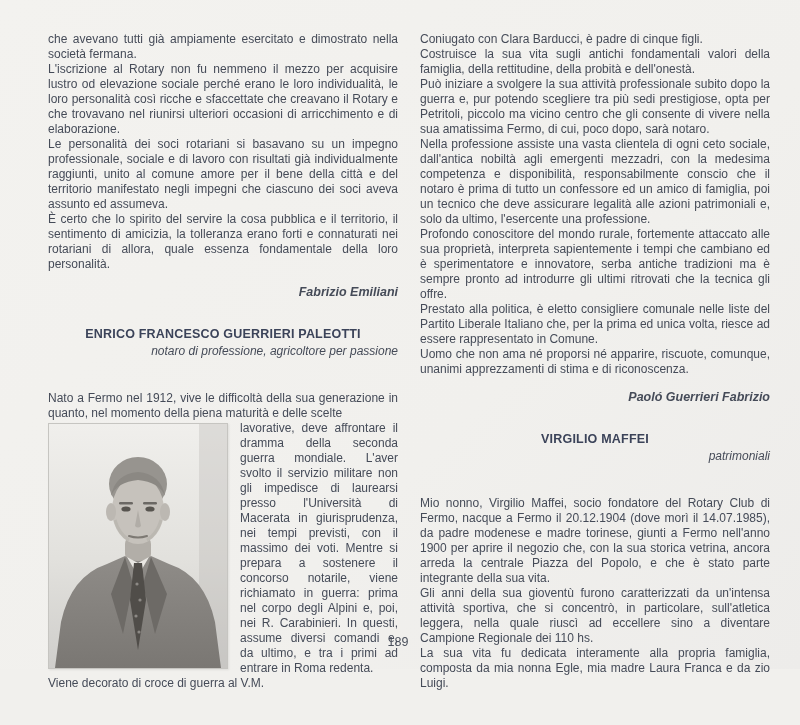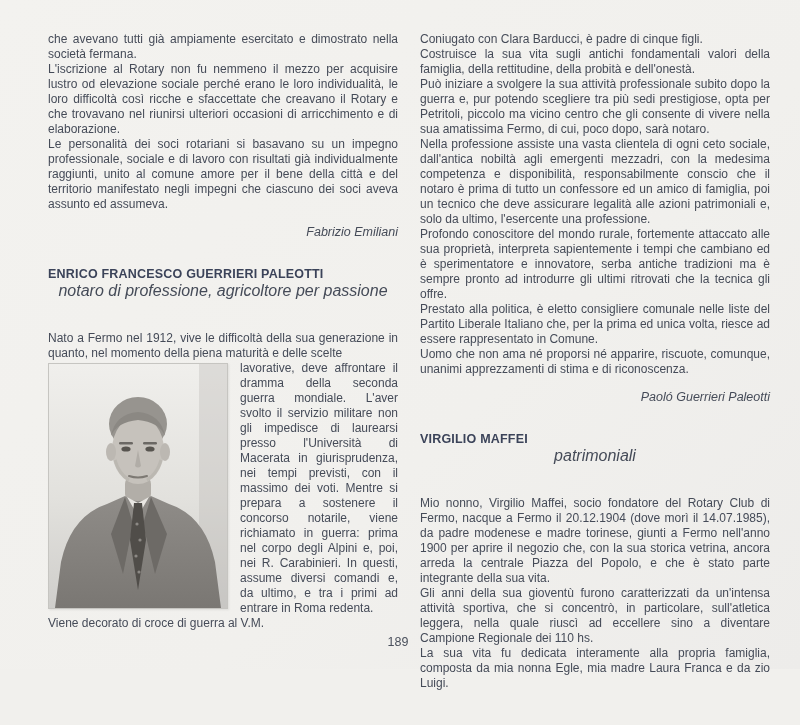--- a/index.html
+++ b/index.html
@@ -27,34 +27,36 @@
     font-size: 12px;
     line-height: 15px;
     text-align: justify;
   }
   .signature {
     margin: 13px 0 0 0;
     font-size: 12.5px;
     font-style: italic;
     text-align: right;
     line-height: 15px;
+    font-weight: bold;
   }
   .title {
     margin: 26px 0 0 0;
     font-size: 12.5px;
     font-weight: bold;
     letter-spacing: 0.2px;
+    text-align: center;
     color: #3b4359;
     line-height: 16px;
   }
   .subtitle {
     margin: 1px 0 0 0;
-    font-size: 16px;
+    font-size: 12px;
     font-style: italic;
-    text-align: center;
+    text-align: right;
     line-height: 16px;
     color: #454b58;
   }
   .bio { margin-top: 32px; }
   .photo {
     float: left;
     width: 180px;
     height: 246px;
     margin: 2px 12px 4px 0;
     border: 1px solid #c6c5c1;
@@ -74,22 +76,23 @@
   }
 </style>
 </head>
 <body>
 
 <div class="page">
   <div class="columns">
 
     <div class="col">
       <p class="body">che avevano tutti già ampiamente esercitato e dimostrato nella società fermana.</p>
-      <p class="body">L'iscrizione al Rotary non fu nemmeno il mezzo per acquisire lustro od elevazione sociale perché erano le loro individualità, le loro difficoltà così ricche e sfaccettate che creavano il Rotary e che trovavano nel riunirsi ulteriori occasioni di arricchimento e di elaborazione.</p>
+      <p class="body">L'iscrizione al Rotary non fu nemmeno il mezzo per acquisire lustro od elevazione sociale perché erano le loro individualità, le loro personalità così ricche e sfaccettate che creavano il Rotary e che trovavano nel riunirsi ulteriori occasioni di arricchimento e di elaborazione.</p>
       <p class="body">Le personalità dei soci rotariani si basavano su un impegno professionale, sociale e di lavoro con risultati già individualmente raggiunti, unito al comune amore per il bene della città e del territorio manifestato negli impegni che ciascuno dei soci aveva assunto ed assumeva.</p>
+      <p class="body">È certo che lo spirito del servire la cosa pubblica e il territorio, il sentimento di amicizia, la tolleranza erano forti e connaturati nei rotariani di allora, quale essenza fondamentale della loro personalità.</p>
 
       <p class="signature">Fabrizio Emiliani</p>
 
       <h2 class="title">ENRICO FRANCESCO GUERRIERI PALEOTTI</h2>
       <p class="subtitle">notaro di professione, agricoltore per passione</p>
 
       <div class="bio">
         <p class="body">Nato a Fermo nel 1912, vive le difficoltà della sua generazione in quanto, nel momento della piena maturità e delle scelte</p>
 
         <div class="photo">
@@ -150,21 +153,21 @@
 
     <div class="col">
       <p class="body">Coniugato con Clara Barducci, è padre di cinque figli.</p>
       <p class="body">Costruisce la sua vita sugli antichi fondamentali valori della famiglia, della rettitudine, della probità e dell'onestà.</p>
       <p class="body">Può iniziare a svolgere la sua attività professionale subito dopo la guerra e, pur potendo scegliere tra più sedi prestigiose, opta per Petritoli, piccolo ma vicino centro che gli consente di vivere nella sua amatissima Fermo, di cui, poco dopo, sarà notaro.</p>
       <p class="body">Nella professione assiste una vasta clientela di ogni ceto sociale, dall'antica nobiltà agli emergenti mezzadri, con la medesima competenza e disponibilità, responsabilmente conscio che il notaro è prima di tutto un confessore ed un amico di famiglia, poi un tecnico che deve assicurare legalità alle azioni patrimoniali e, solo da ultimo, l'esercente una professione.</p>
       <p class="body">Profondo conoscitore del mondo rurale, fortemente attaccato alle sua proprietà, interpreta sapientemente i tempi che cambiano ed è sperimentatore e innovatore, serba antiche tradizioni ma è sempre pronto ad introdurre gli ultimi ritrovati che la tecnica gli offre.</p>
       <p class="body">Prestato alla politica, è eletto consigliere comunale nelle liste del Partito Liberale Italiano che, per la prima ed unica volta, riesce ad essere rappresentato in Comune.</p>
       <p class="body">Uomo che non ama né proporsi né apparire, riscuote, comunque, unanimi apprezzamenti di stima e di riconoscenza.</p>
 
-      <p class="signature">Paoló Guerrieri Paleotti</p>
+      <p class="signature">Paoló Guerrieri Fabrizio</p>
 
       <h2 class="title">VIRGILIO MAFFEI</h2>
       <p class="subtitle">patrimoniali</p>
 
       <div class="bio">
         <p class="body">Mio nonno, Virgilio Maffei, socio fondatore del Rotary Club di Fermo, nacque a Fermo il 20.12.1904 (dove morì il 14.07.1985), da padre modenese e madre torinese, giunti a Fermo nell'anno 1900 per aprire il negozio che, con la sua storica vetrina, ancora arreda la centrale Piazza del Popolo, e che è stato parte integrante della sua vita.</p>
         <p class="body">Gli anni della sua gioventù furono caratterizzati da un'intensa attività sportiva, che si concentrò, in particolare, sull'atletica leggera, nella quale riuscì ad eccellere sino a diventare Campione Regionale dei 110 hs.</p>
         <p class="body">La sua vita fu dedicata interamente alla propria famiglia, composta da mia nonna Egle, mia madre Laura Franca e da zio Luigi.</p>
       </div>
     </div>

